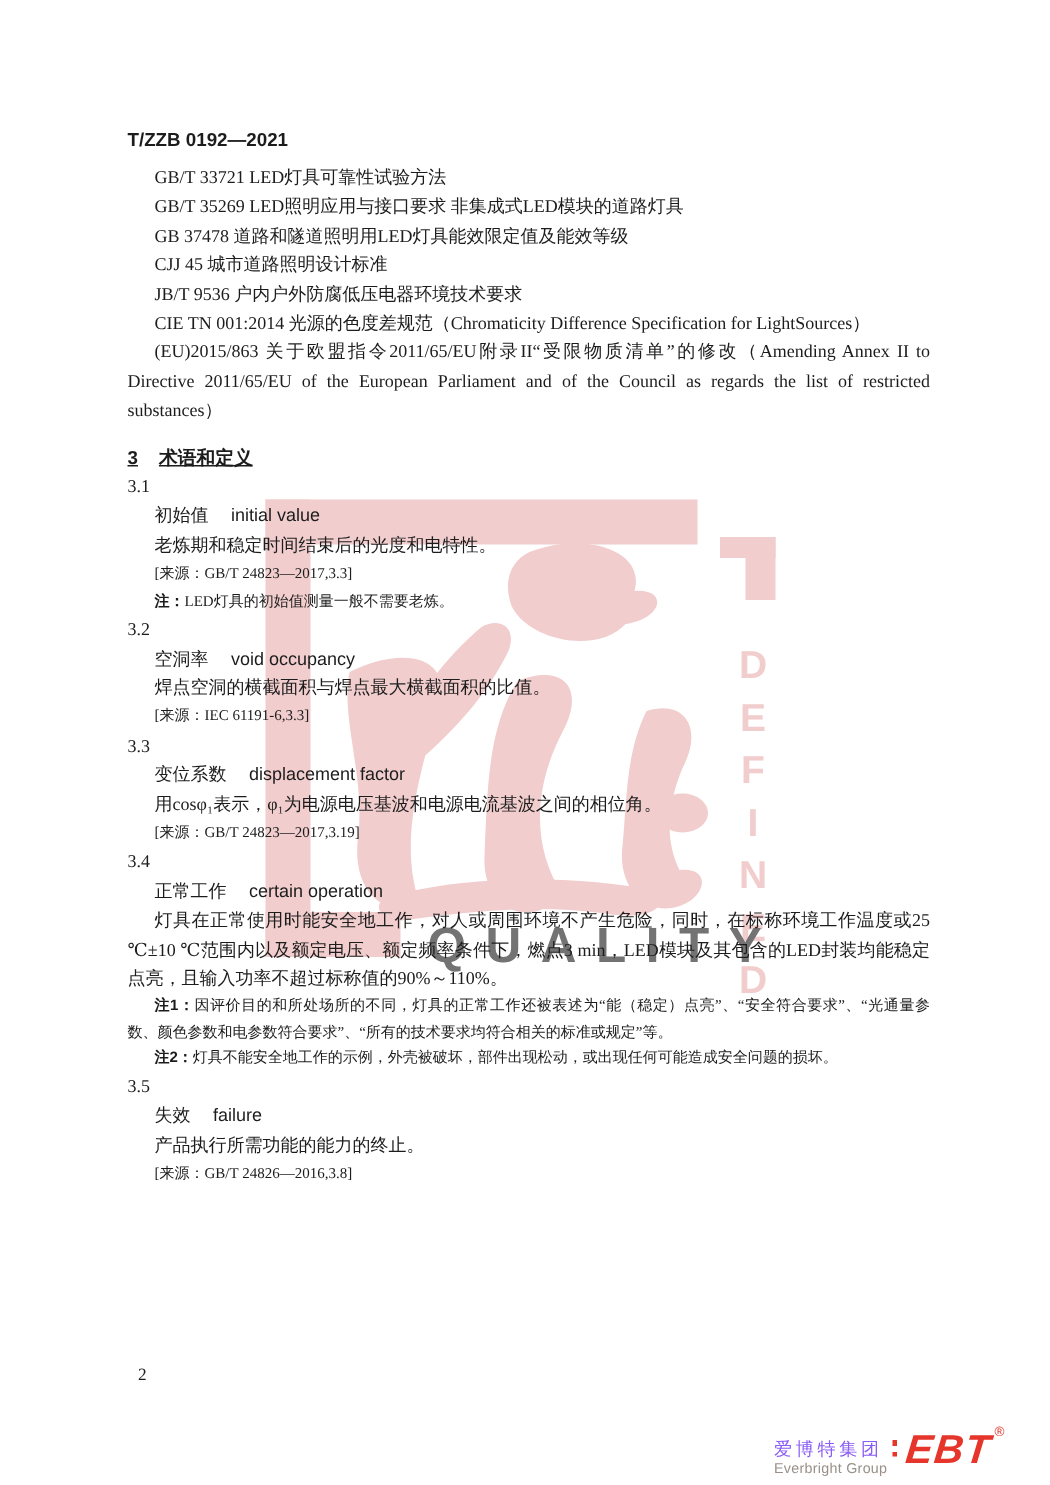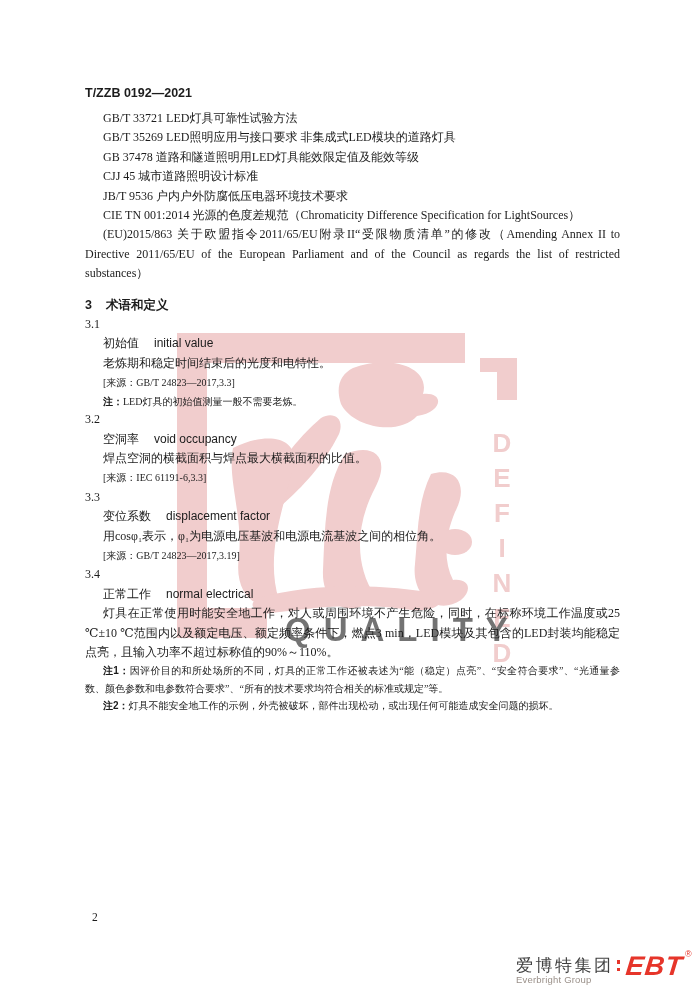--- a/index.html
+++ b/index.html
@@ -30,37 +30,37 @@
   
   .page{position:absolute;left:85px;top:86px;width:535px;z-index:2;}
   .doc-code{
     font-family:"Liberation Sans","DejaVu Sans",sans-serif;font-weight:bold;
     font-size:12.5px;line-height:14px;margin:0 0 9px 0;
   }
   .p{margin:0;font-size:12px;line-height:19.4px;text-indent:18px;text-align:justify;}
   .src{margin:0;font-size:10px;line-height:19.4px;text-indent:18px;}
   .sec-heading{
     margin:12px 0 0 0;font-family:"Liberation Sans","DejaVu Sans",sans-serif;
-    font-weight:bold;font-size:12.5px;line-height:19.4px;
+    font-weight:bold;font-size:12.5px;line-height:19.4px;text-decoration:underline;
   }
   .sec-heading .sec-no{margin-right:14px;}
   .intro{margin-top:19px;}
   .term-id{margin:0;font-size:12px;line-height:19.4px;}
   .term-name{
     margin:0;padding-left:18px;font-family:"Liberation Sans","DejaVu Sans",sans-serif;
     font-weight:normal;font-size:12px;line-height:19.4px;
   }
   .term-name .en{margin-left:15px;}
   .note{margin:0;font-size:10px;line-height:17.5px;text-indent:18px;text-align:justify;}
   .note .note-label{font-family:"Liberation Sans","DejaVu Sans",sans-serif;font-weight:bold;}
   
   .page-number{position:absolute;left:92px;top:911px;font-size:11.5px;z-index:2;}
   .footer-logo{position:absolute;left:516px;top:946px;z-index:2;display:flex;align-items:center;}
   .company{display:flex;flex-direction:column;align-items:flex-start;}
-  .company-zh{font-size:17px;letter-spacing:2.5px;color:#404040;line-height:16px;white-space:nowrap;margin-top:12px;}
+  .company-zh{font-size:12px;letter-spacing:2.5px;color:#8b5cf6;line-height:16px;white-space:nowrap;margin-top:12px;}
   .company-en{font-family:"Liberation Sans","DejaVu Sans",sans-serif;font-size:9.5px;color:#9a9089;line-height:11px;letter-spacing:0.2px;white-space:nowrap;}
   .logo-dots{display:flex;flex-direction:column;gap:4px;margin:0 6px 0 3px;}
   .logo-dots .dot{width:3.5px;height:3.5px;background:#e6352a;}
   .brand-wrap{position:relative;display:flex;align-items:flex-start;}
   .brand{
     font-family:"Liberation Sans","DejaVu Sans",sans-serif;font-style:italic;font-weight:bold;
     font-size:27px;line-height:30px;color:#e6352a;letter-spacing:1px;transform:skewX(-6deg);
   }
   .reg{font-size:9px;color:#e6352a;font-family:"Liberation Sans",sans-serif;position:relative;top:-2px;left:2px;font-style:normal;}
 </style>
@@ -130,31 +130,39 @@
     <p class="term-name">
       <span class="zh">变位系数</span><span class="en">displacement factor</span>
     </p>
     <p class="p">用cosφ₁表示，φ₁为电源电压基波和电源电流基波之间的相位角。</p>
     <p class="src">[来源：GB/T 24823—2017,3.19]</p>
   </div>
 
   <div>
     <p class="term-id">3.4</p>
     <p class="term-name">
-      <span class="zh">正常工作</span><span class="en">normal electrical</span>
+      <span class="zh">正常工作</span><span class="en">certain operation</span>
     </p>
     <p class="p">灯具在正常使用时能安全地工作，对人或周围环境不产生危险，同时，在标称环境工作温度或25 ℃±10 ℃范围内以及额定电压、额定频率条件下，燃点3 min，LED模块及其包含的LED封装均能稳定点亮，且输入功率不超过标称值的90%～110%。</p>
     <p class="note">
       <span class="note-label">注1：</span><span>因评价目的和所处场所的不同，灯具的正常工作还被表述为“能（稳定）点亮”、“安全符合要求”、“光通量参数、颜色参数和电参数符合要求”、“所有的技术要求均符合相关的标准或规定”等。</span>
     </p>
     <p class="note">
       <span class="note-label">注2：</span><span>灯具不能安全地工作的示例，外壳被破坏，部件出现松动，或出现任何可能造成安全问题的损坏。</span>
     </p>
   </div>
 
+  <div>
+    <p class="term-id">3.5</p>
+    <p class="term-name">
+      <span class="zh">失效</span><span class="en">failure</span>
+    </p>
+    <p class="p">产品执行所需功能的能力的终止。</p>
+    <p class="src">[来源：GB/T 24826—2016,3.8]</p>
+  </div>
 </div>
 
 <div class="page-number">2</div>
 
 <div class="footer-logo">
   <div class="company">
     <span class="company-zh">爱博特集团</span>
     <span class="company-en">Everbright Group</span>
   </div>
   <div class="logo-dots">

